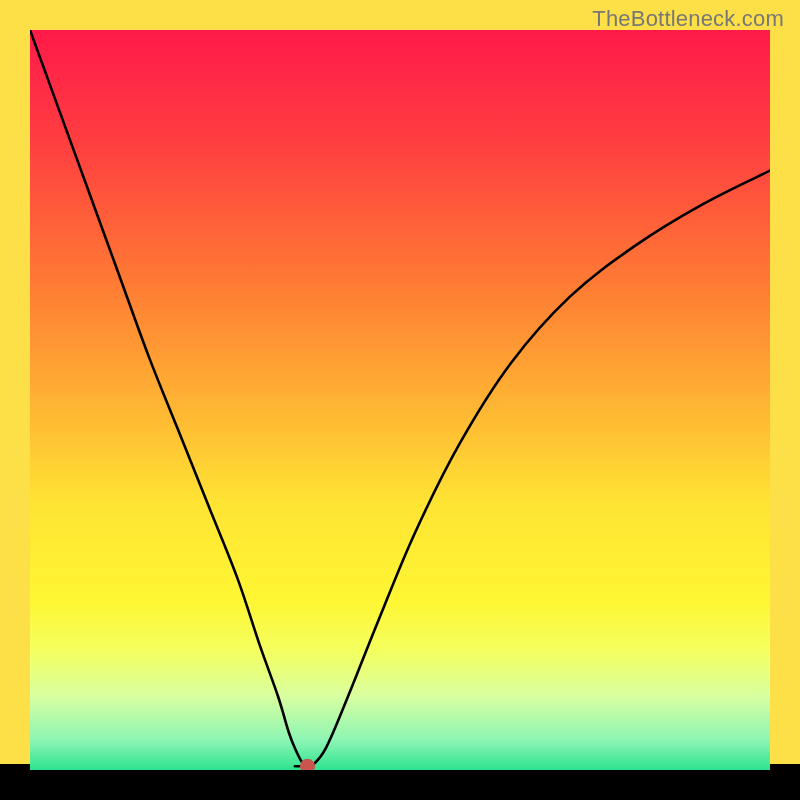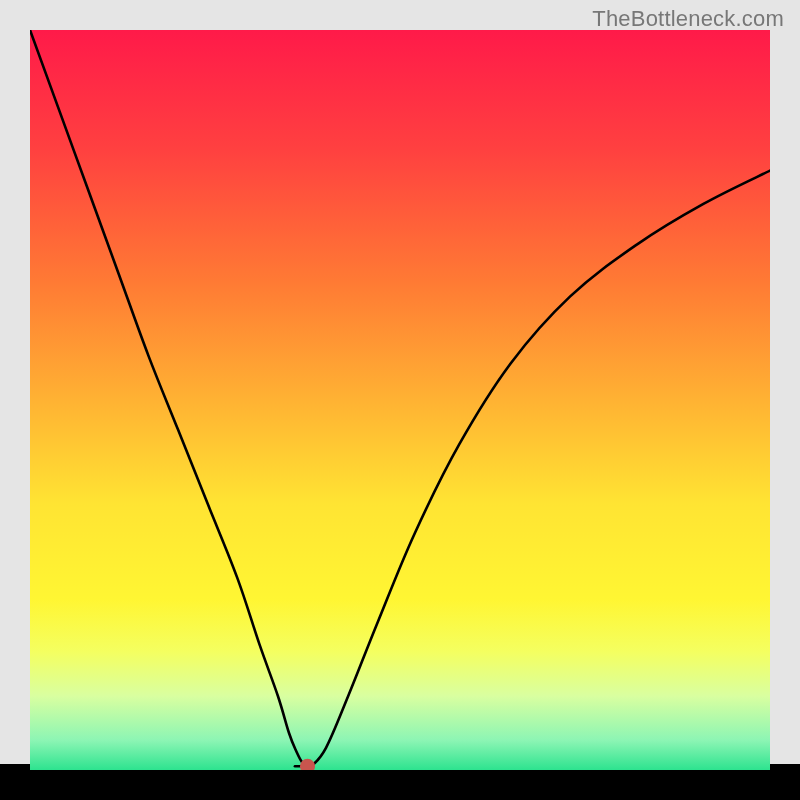--- a/index.html
+++ b/index.html
@@ -10,21 +10,21 @@
     background: #000;
     overflow: hidden;
     font-family: Arial, Helvetica, sans-serif;
   }
   .frame {
     position: absolute;
     left: 0;
     top: 0;
     width: 800px;
     height: 764px;
-    background: #e5e5e5;
+    background: #fde047;
   }
   .plot {
     position: absolute;
     left: 30px;
     top: 30px;
     width: 740px;
     height: 740px;
     overflow: hidden;
   }
   .gradient {

